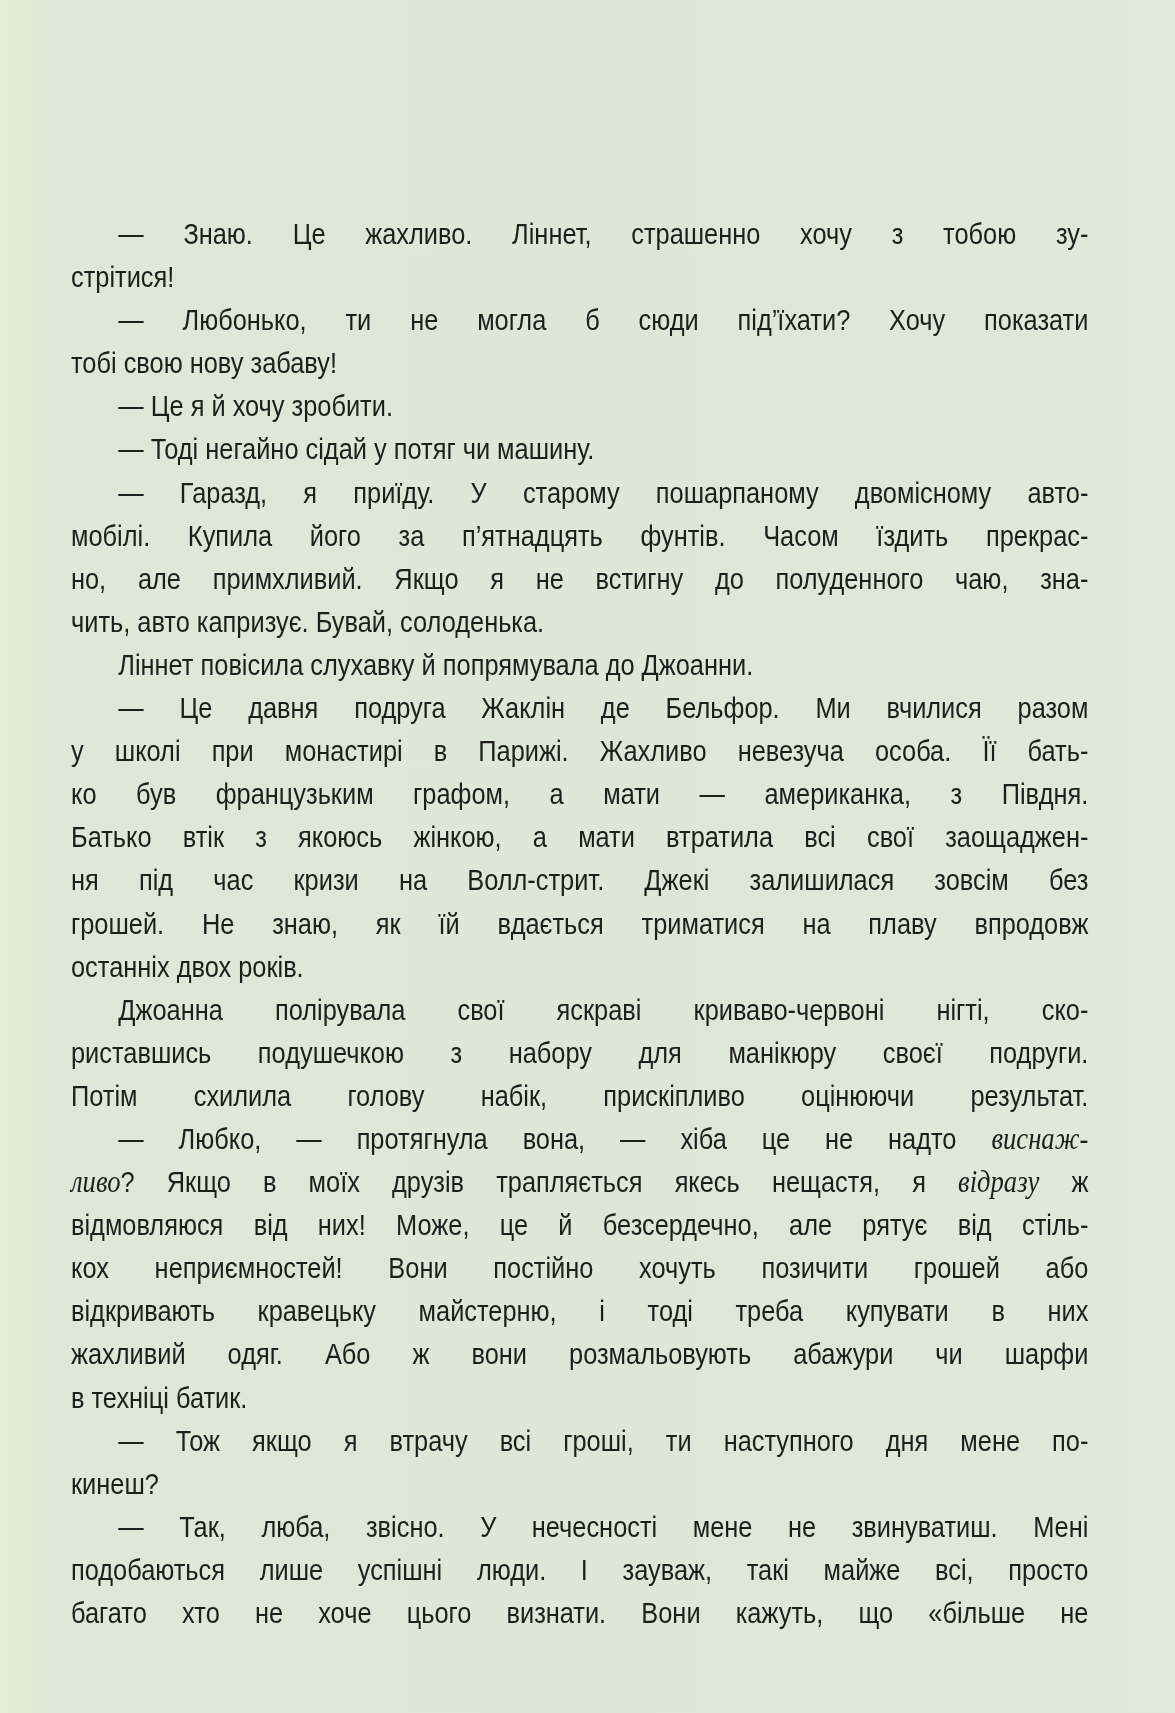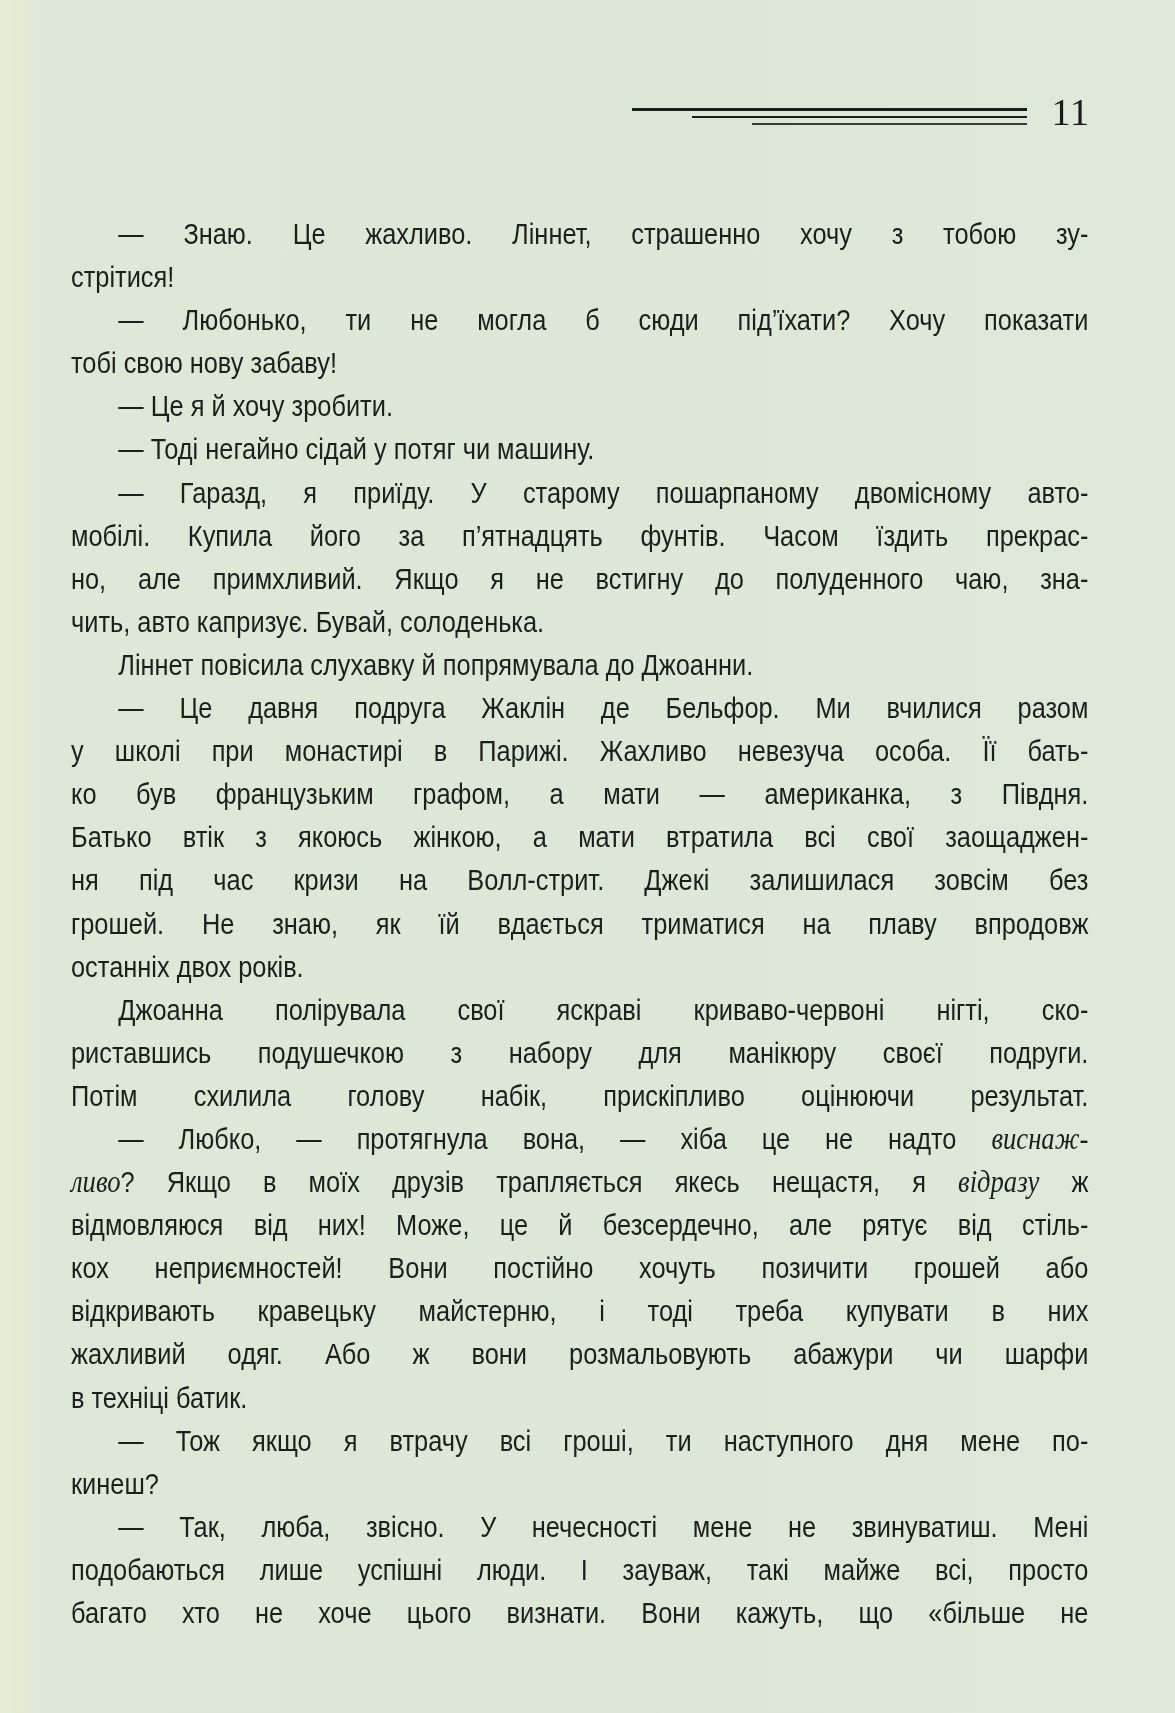--- a/index.html
+++ b/index.html
@@ -77,26 +77,20 @@
     font-style: italic;
     font-family: "Liberation Serif", serif;
     font-size: 31px;
   }
 </style>
 </head>
 <body>
 
 <div class="page">
 
-  <div class="header">
-    <div class="rule rule-1"></div>
-    <div class="rule rule-2"></div>
-    <div class="rule rule-3"></div>
-    <div class="page-number">11</div>
-  </div>
 
   <div class="text-body" id="text-body">
       <div class="line indent"><span>— Знаю. Це жахливо. Ліннет, страшенно хочу з тобою зу-</span></div>
       <div class="line last"><span>стрітися!</span></div>
       <div class="line indent"><span>— Любонько, ти не могла б сюди під’їхати? Хочу показати</span></div>
       <div class="line last"><span>тобі свою нову забаву!</span></div>
       <div class="line indent last"><span>— Це я й хочу зробити.</span></div>
       <div class="line indent last"><span>— Тоді негайно сідай у потяг чи машину.</span></div>
       <div class="line indent"><span>— Гаразд, я приїду. У старому пошарпаному двомісному авто-</span></div>
       <div class="line"><span>мобілі. Купила його за п’ятнадцять фунтів. Часом їздить прекрас-</span></div>

